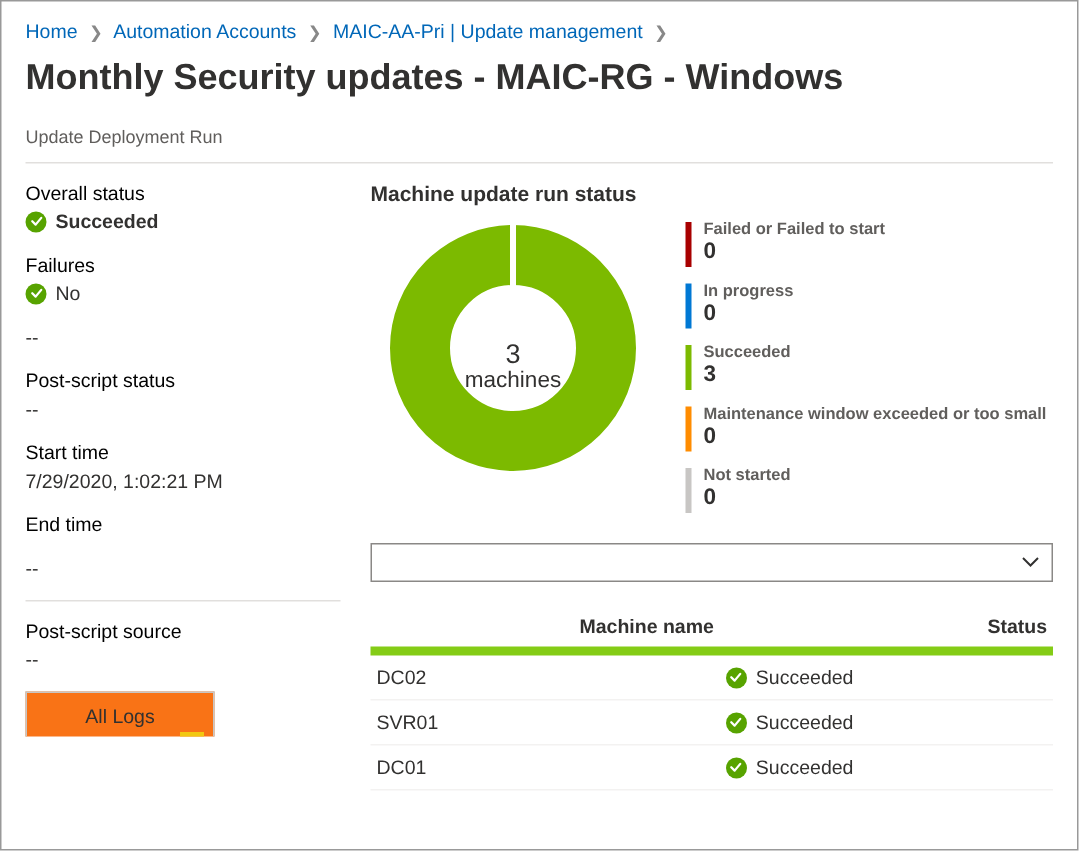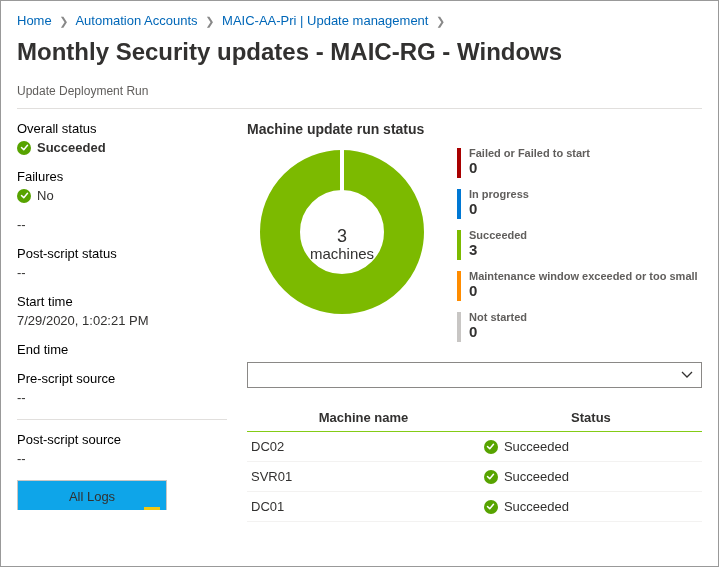--- a/index.html
+++ b/index.html
@@ -77,36 +77,36 @@
     width: 100%; height: 26px;
     border: 1px solid #8a8886;
     background: #fff;
     display: flex; align-items: center; justify-content: flex-end;
     padding: 0 8px; cursor: pointer;
     margin-bottom: 16px;
   }
   .dropdown svg { width: 12px; height: 12px; }
   table.machines { width: 100%; border-collapse: collapse; font-size: 13px; }
   table.machines th {
-    text-align: center; font-weight: 600; color: #323130;
-    padding: 6px 4px; border-bottom: 1px solid #84cc16;
+    text-align: right; font-weight: 600; color: #323130;
+    padding: 6px 4px; border-bottom: 6px solid #84cc16;
   }
   table.machines td {
     padding: 7px 4px; border-bottom: 1px solid #f3f2f1;
   }
   .status-cell { display: flex; align-items: center; gap: 6px; }
   .left-hr { border-top: 1px solid #e1dfdd; margin: 6px 0 12px 0; }
   .logs-tab {
     border: 1px solid #c8c6c4;
     border-bottom: none;
-    width: 150px;
+    width: 126px;
     text-align: center;
     padding: 8px 0 6px 0;
     font-size: 13px;
-    background: #0ea5e9;
+    background: #f97316;
     cursor: pointer;
     margin-top: 6px;
     position: relative;
   }
   .logs-tab::after{
     content:"";
     position:absolute; bottom:0; right:6px;
     width:16px; height:3px; background:#f2c811;
   }
 </style>
@@ -168,21 +168,20 @@
       <div class="field-block">
         <div class="field-label">Start time</div>
         <div class="field-value">7/29/2020, 1:02:21 PM</div>
       </div>
 
       <div class="field-block">
         <div class="field-label">End time</div>
       </div>
 
       <div class="field-block">
-        <div class="field-label">Pre-script source</div>
         <div class="field-value">--</div>
       </div>
       <div class="left-hr"></div>
 
       <div class="field-block">
         <div class="field-label">Post-script source</div>
         <div class="field-value">--</div>
       </div>
 
       <div class="logs-tab">All Logs</div>

